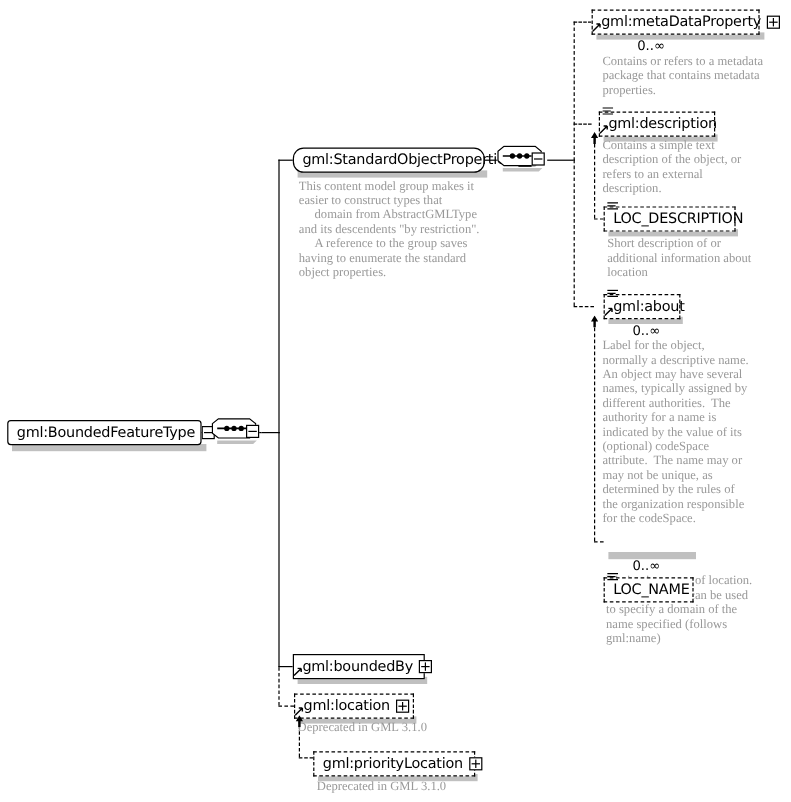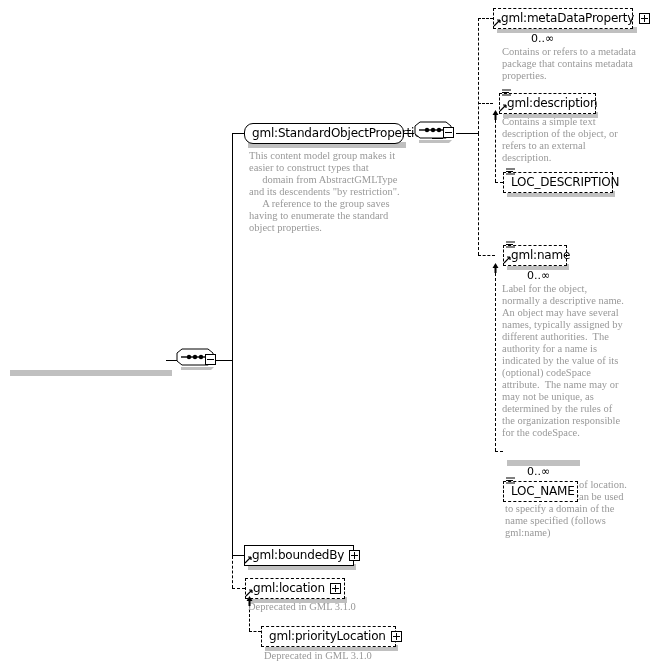--- a/index.html
+++ b/index.html
@@ -186,20 +186,24 @@
     <path d="M4.5 0 L1.5 5 L3.5 5 L3.5 10 L5.5 10 L5.5 5 L7.5 5 Z" fill="#000"></path>
   </svg>
 
   <div class="dash-v" style="left:495px; top:268px; height:183px;"></div>
   <div class="dash-h" style="left:495px; top:451px; width:8px;"></div>
   <svg style="position:absolute;left:491px;top:263px;width:9px;height:10px;z-index:6;" viewBox="0 0 9 10">
     <path d="M4.5 0 L1.5 5 L3.5 5 L3.5 10 L5.5 10 L5.5 5 L7.5 5 Z" fill="#000"></path>
   </svg>
 
   <div class="shadow" style="left:10px; top:370px; width:162px; height:6px;"></div>
+  <div class="node typebox" style="left:6px; top:350px; width:162px;">
+    <span class="nlabel">gml:BoundedFeatureType</span>
+    <span class="toggle"></span>
+  </div>
 
   <svg class="seq" style="left:176px; top:348px; width:44px; height:26px;" viewBox="0 0 44 26">
     <path d="M10 11 L1 11" stroke="#000" fill="none"></path>
     <polygon points="5,19 5,22 35,22 38,19" fill="#c0c0c0"></polygon>
     <polygon points="1,5 6,1 32,1 37,5 37,13 32,17 6,17 1,13" fill="#fff" stroke="#000" stroke-width="1"></polygon>
     <line x1="5" y1="9" x2="33" y2="9" stroke="#000" stroke-width="1.4"></line>
     <circle cx="13" cy="9" r="2.2" fill="#000"></circle>
     <circle cx="19" cy="9" r="2.2" fill="#000"></circle>
     <circle cx="25" cy="9" r="2.2" fill="#000"></circle>
   </svg>
@@ -261,24 +265,27 @@
 refers to an external
 description.</div>
 
   <div class="shadow" style="left:507px; top:191px; width:108px; height:6px;"></div>
   <div class="node optional" style="left:503px; top:172px; width:110px;">
     <span class="nlabel">LOC_DESCRIPTION</span>
     <svg class="sglyph" viewBox="0 0 9 8">
       <path d="M0 1 H9 M0 3.5 H7 M0 6 H9" stroke="#000" stroke-width="1" fill="none"></path>
     </svg>
   </div>
+  <div class="anno" style="left:506px; top:198px; width:140px;">Short description of or
+additional information about
+location</div>
 
   <div class="shadow" style="left:507px; top:264px; width:62px; height:6px;"></div>
   <div class="node optional" style="left:503px; top:245px; width:64px;">
-    <span class="nlabel">gml:name</span>
+    <span class="nlabel">gml:about</span>
     <svg class="sglyph" viewBox="0 0 9 8">
       <path d="M0 1 H9 M0 3.5 H7 M0 6 H9" stroke="#000" stroke-width="1" fill="none"></path>
     </svg>
     <svg class="hook" viewBox="0 0 8 8">
       <path d="M1 7 L7 1 M7 1 L4 1 M7 1 L7 4" stroke="#000" fill="none" stroke-width="1.2"></path>
     </svg>
   </div>
   <div class="card" style="left:527px; top:270px;">0..∞</div>
   <div class="anno" style="left:502px; top:283px; width:145px;">Label for the object,
 normally a descriptive name.

